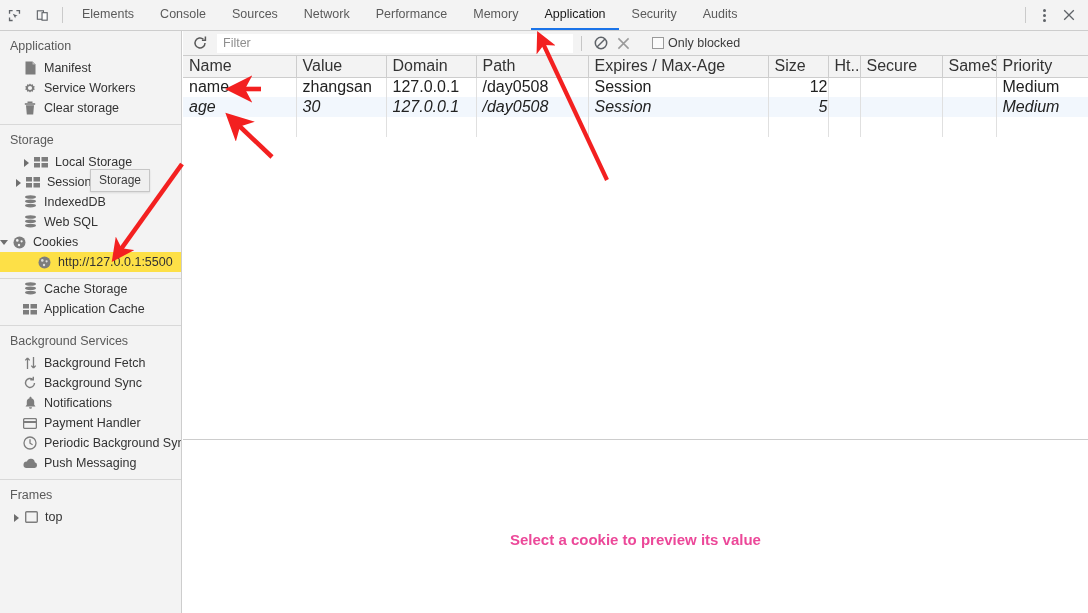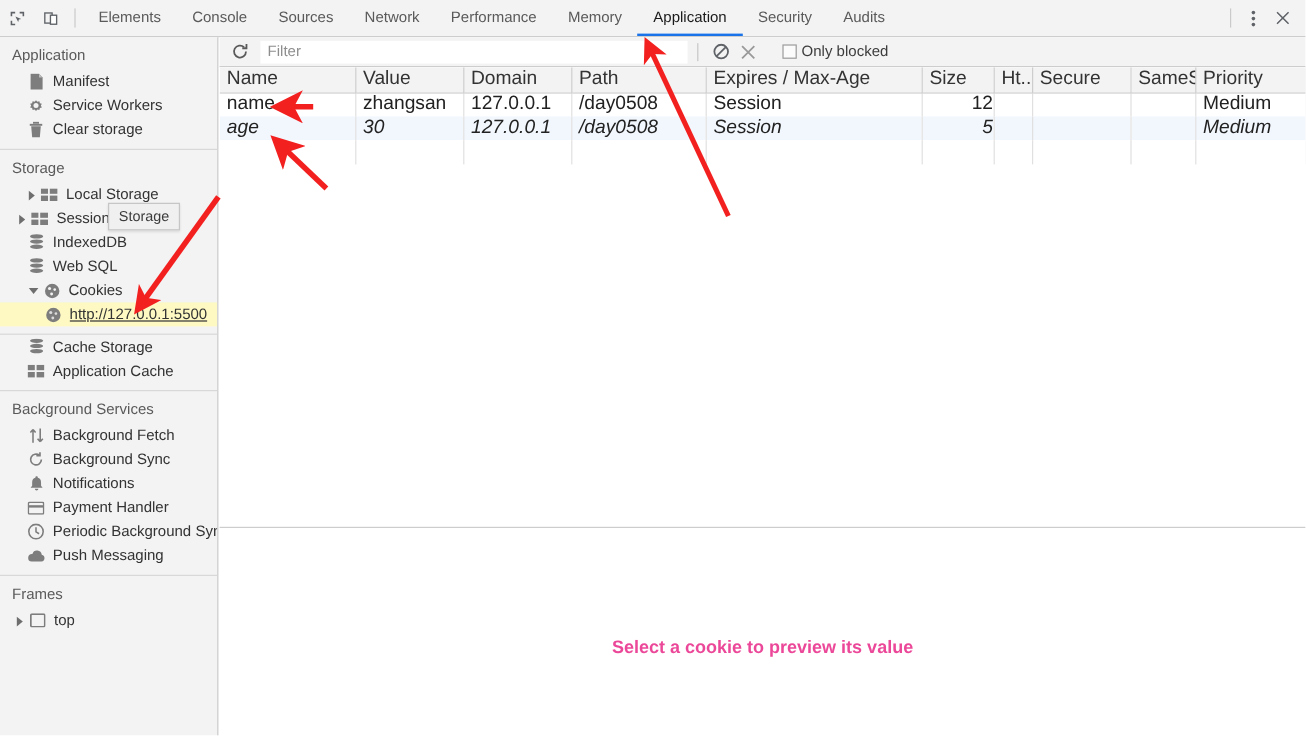--- a/index.html
+++ b/index.html
@@ -87,21 +87,21 @@
   }
   .tree-item {
     display: flex; align-items: center;
     height: 20px;
     padding-left: 10px;
     cursor: pointer;
     white-space: nowrap;
   }
   .tree-item.lvl1 { padding-left: 22px; }
   .tree-item.lvl2 { padding-left: 36px; }
-  .tree-item.selected { background: #fef9c3; text-decoration: underline; }
+  .tree-item.selected { background: #fde047; }
   .tri {
     width: 10px; height: 10px;
     margin-right: 1px;
     flex: 0 0 10px;
     position: relative;
   }
   .tri.right::before {
     content: ""; position: absolute; left: 2px; top: 1.5px;
     border-left: 5px solid #6e6e6e;
     border-top: 4px solid transparent;
@@ -384,21 +384,21 @@
     <div class="tree-item lvl1">
       <span class="ic">
         <svg width="13" height="14" viewBox="0 0 13 14">
             <ellipse cx="6.5" cy="2" rx="5.5" ry="1.8" fill="#7d7d7d"></ellipse>
             <ellipse cx="6.5" cy="6.3" rx="5.5" ry="1.8" fill="#7d7d7d"></ellipse>
             <ellipse cx="6.5" cy="10.6" rx="5.5" ry="1.8" fill="#7d7d7d"></ellipse>
           </svg>
       </span>
       <span class="lbl">Web SQL</span>
     </div>
-    <div class="tree-item lvl1" style="padding-left:24px">
+    <div class="tree-item lvl1" style="padding-left:0">
       <span class="tri down"></span>
       <span class="ic">
         <svg width="13" height="13" viewBox="0 0 13 13">
             <circle cx="6.5" cy="6.5" r="6" fill="#7d7d7d"></circle>
             <circle cx="4.3" cy="4.4" r="1.3" fill="#f3f3f3"></circle>
             <circle cx="8.6" cy="5.3" r="1.1" fill="#f3f3f3"></circle>
             <circle cx="6" cy="9" r="1.2" fill="#f3f3f3"></circle>
           </svg>
       </span>
       <span class="lbl">Cookies</span>

